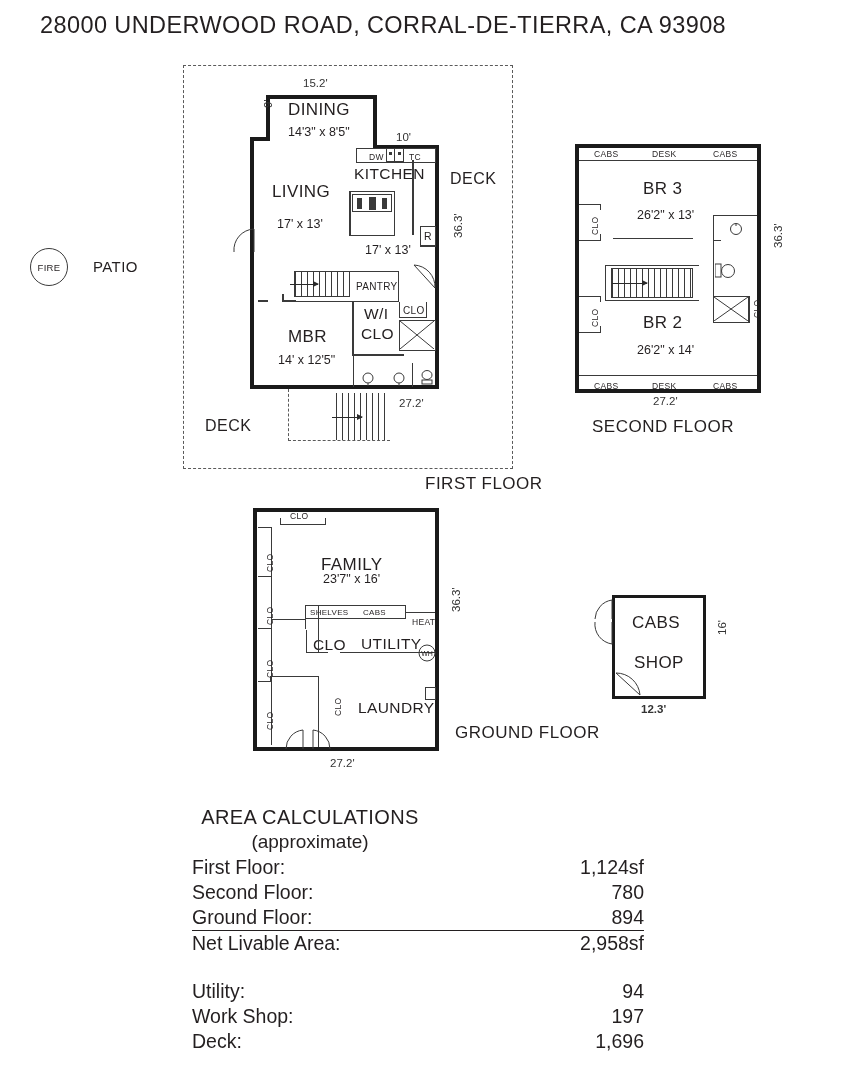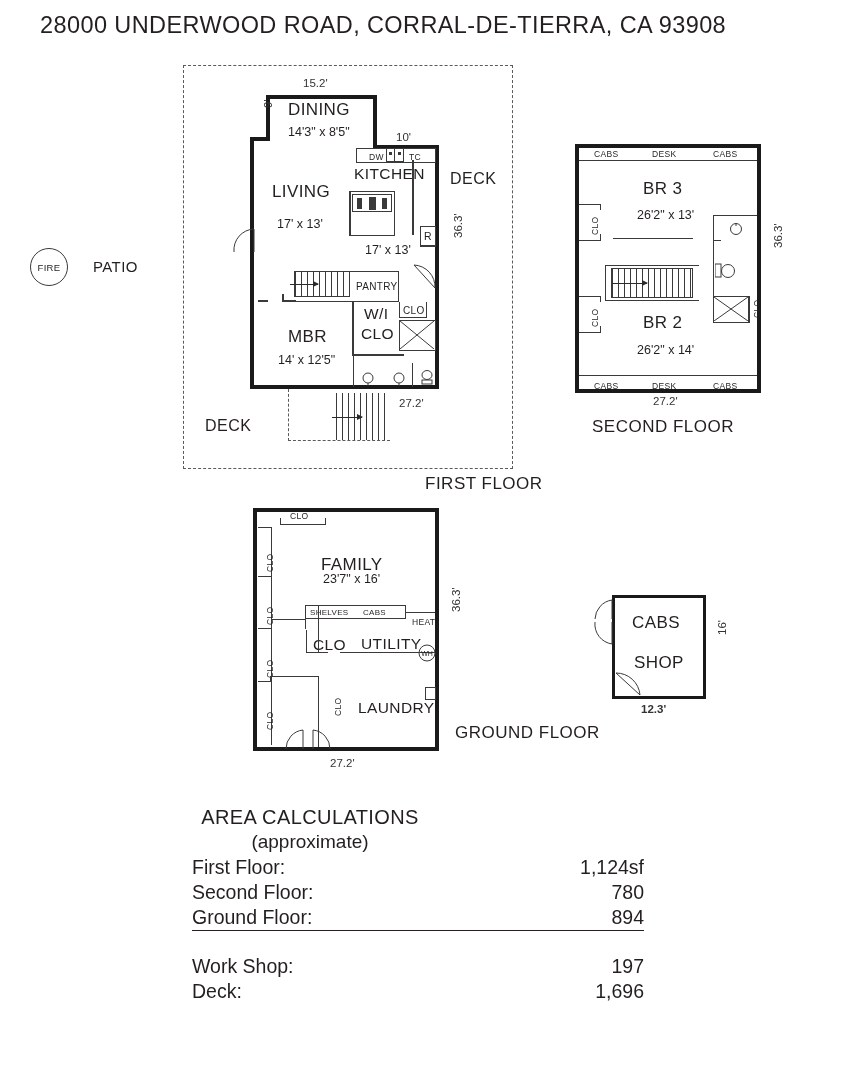--- a/index.html
+++ b/index.html
@@ -432,25 +432,33 @@
         <td class="val">1,124sf</td>
       </tr>
       <tr>
         <td>Second Floor:</td>
         <td class="val">780</td>
       </tr>
       <tr class="ruled">
         <td>Ground Floor:</td>
         <td class="val">894</td>
       </tr>
+      <tr>
+        <td>Net Livable Area:</td>
+        <td class="val">2,958sf</td>
+      </tr>
       <tr class="gap">
         <td></td>
         <td></td>
       </tr>
       <tr>
+        <td>Utility:</td>
+        <td class="val">94</td>
+      </tr>
+      <tr>
         <td>Work Shop:</td>
         <td class="val">197</td>
       </tr>
       <tr>
         <td>Deck:</td>
         <td class="val">1,696</td>
       </tr>
     </tbody>
 </table>
 

